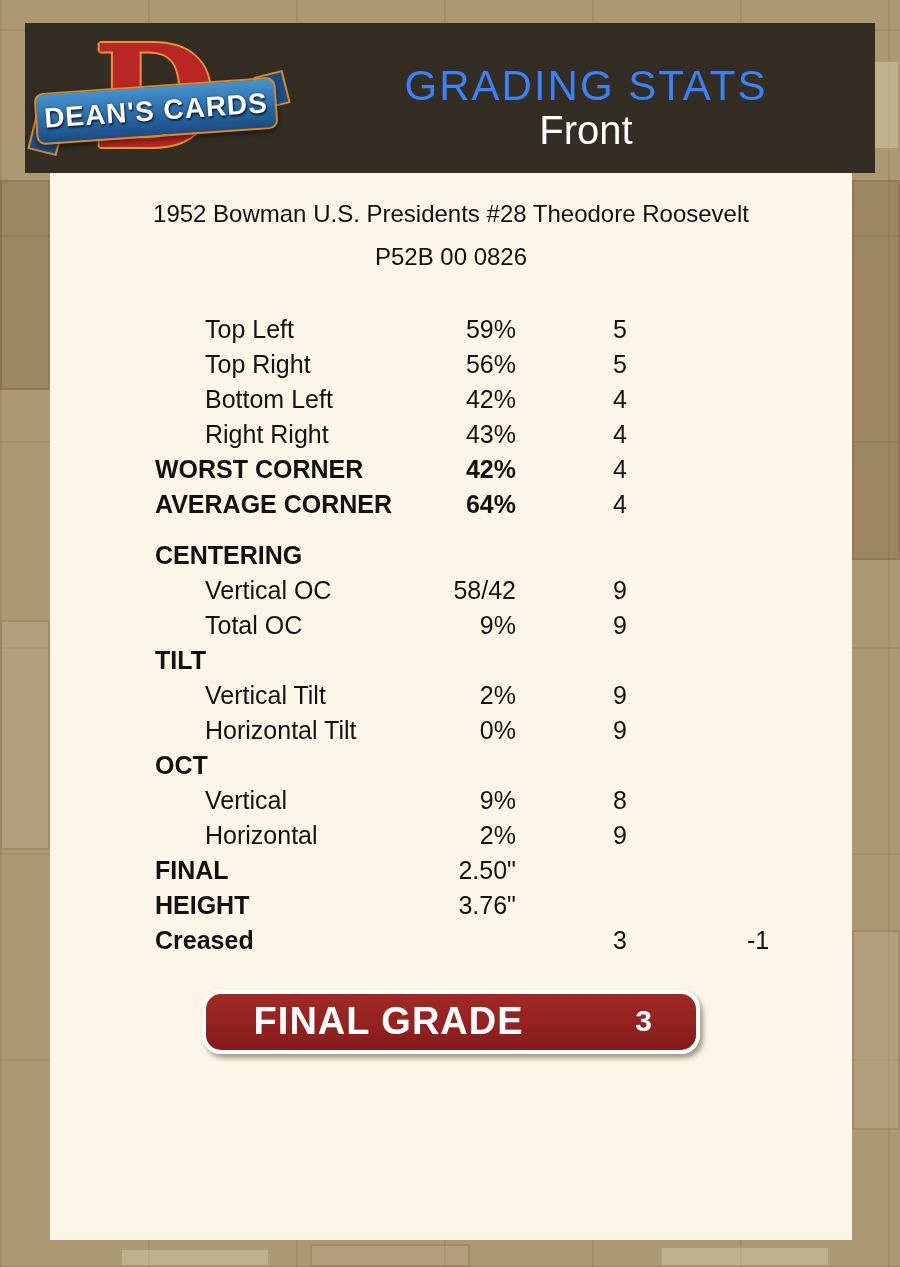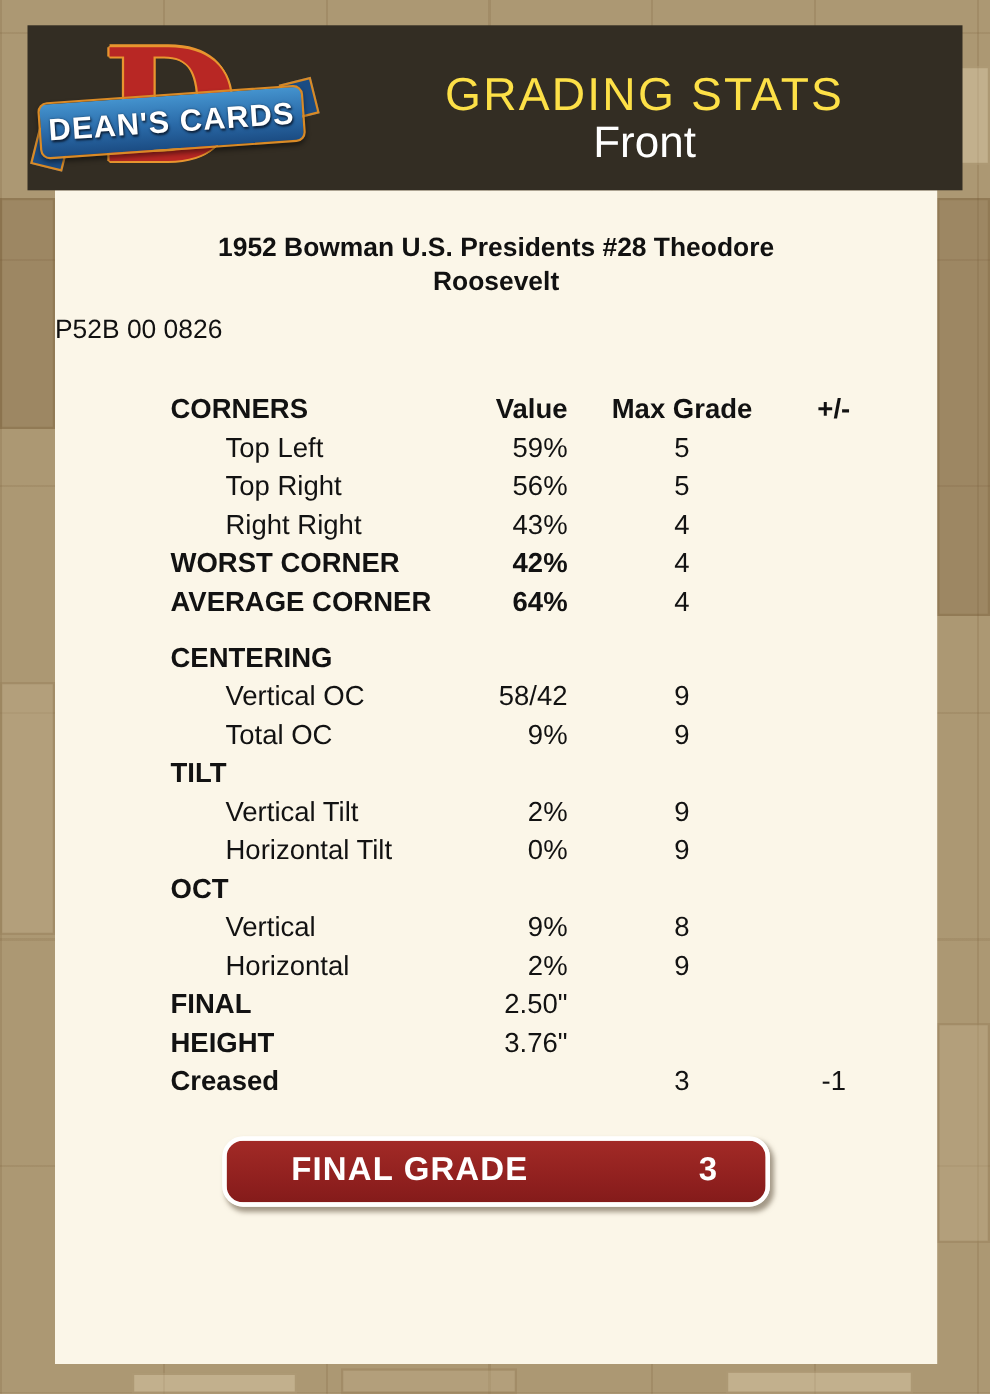--- a/index.html
+++ b/index.html
@@ -62,38 +62,38 @@
     font-weight:bold; font-size:28px; letter-spacing:1px; color:#FFFFFF;
     text-shadow:1px 2px 2px rgba(10,25,45,0.85), 0 0 2px rgba(10,25,45,0.6);
     white-space:nowrap;
   }
 
   .header-titles {
     flex:1; display:flex; flex-direction:column; align-items:center;
     justify-content:center; padding-top:14px; gap:6px;
   }
   .header-title {
-    color:#fde047; font-size:42px; letter-spacing:2px; font-weight:normal;
+    color:#3b82f6; font-size:42px; letter-spacing:2px; font-weight:normal;
     line-height:44px; white-space:nowrap;
   }
   .header-subtitle { color:#FFFFFF; font-size:40px; line-height:33px; }
 
   
   .panel {
     position:absolute; left:50px; top:173px; width:802px; height:1067px;
     background:#FBF6E8; z-index:2;
   }
 
   .card-title {
-    margin:37px auto 0; max-width:610px;
-    text-align:center; font-weight:bold; font-size:24px; line-height:31px;
+    margin:25px auto 0; max-width:610px;
+    text-align:center; font-weight:normal; font-size:24px; line-height:31px;
     color:#111111;
   }
   .card-serial {
-    margin-top:14px; text-align:left; font-size:24px; color:#111111;
+    margin-top:14px; text-align:center; font-size:24px; color:#111111;
   }
 
   
   table.grading {
     margin:41px 0 0 105px; border-collapse:collapse; table-layout:fixed;
     width:637px;
   }
   table.grading td {
     font-size:25px; line-height:35px; height:35px; color:#121212;
     white-space:nowrap; font-weight:normal; padding:0;
@@ -110,22 +110,22 @@
 
   
   .final-grade {
     position:relative; display:block; margin:32px auto 0; width:498px; height:64px;
     background:linear-gradient(180deg,#A22A26 0%, #8E1F1E 70%, #841B1A 100%);
     border:4px solid #FFFFFF; border-radius:19px;
     box-shadow:3px 4px 5px rgba(90,75,55,0.55);
     cursor:pointer;
   }
   .final-grade-label {
-    position:absolute; left:0; top:0; width:68%; text-align:center;
-    line-height:54px; font-size:30px; font-weight:bold; color:#FFFFFF;
+    position:absolute; left:16px; top:0; width:68%; text-align:center;
+    line-height:54px; font-size:38px; font-weight:bold; color:#FFFFFF;
     letter-spacing:1px;
   }
   .final-grade-value {
     position:absolute; right:44px; top:0;
     line-height:54px; font-size:30px; font-weight:bold; color:#FFFFFF;
   }
 </style>
 </head>
 <body>
 
@@ -160,41 +160,41 @@
   <div class="card-serial">P52B 00 0826</div>
 
   <table class="grading">
     <colgroup>
       <col style="width:260px">
         <col style="width:101px">
         <col style="width:208px">
         <col style="width:68px">
     </colgroup>
     <tbody>
-    <tr class="head">
-      <td class="c-label">CORNERS</td>
-      <td class="c-value">Value</td>
-      <td class="c-max">Max Grade</td>
-      <td class="c-pm">+/-</td>
-    </tr>
 
     <tr class="indent">
       <td class="c-label">Top Left</td>
       <td class="c-value">59%</td>
       <td class="c-max">5</td>
       <td class="c-pm"></td>
     </tr>
 
     <tr class="indent">
       <td class="c-label">Top Right</td>
       <td class="c-value">56%</td>
       <td class="c-max">5</td>
       <td class="c-pm"></td>
     </tr>
 
+    <tr class="indent">
+      <td class="c-label">Bottom Left</td>
+      <td class="c-value">42%</td>
+      <td class="c-max">4</td>
+      <td class="c-pm"></td>
+    </tr>
 
     <tr class="indent">
       <td class="c-label">Right Right</td>
       <td class="c-value">43%</td>
       <td class="c-max">4</td>
       <td class="c-pm"></td>
     </tr>
 
     <tr class="label-bold value-bold">
       <td class="c-label">WORST CORNER</td>

